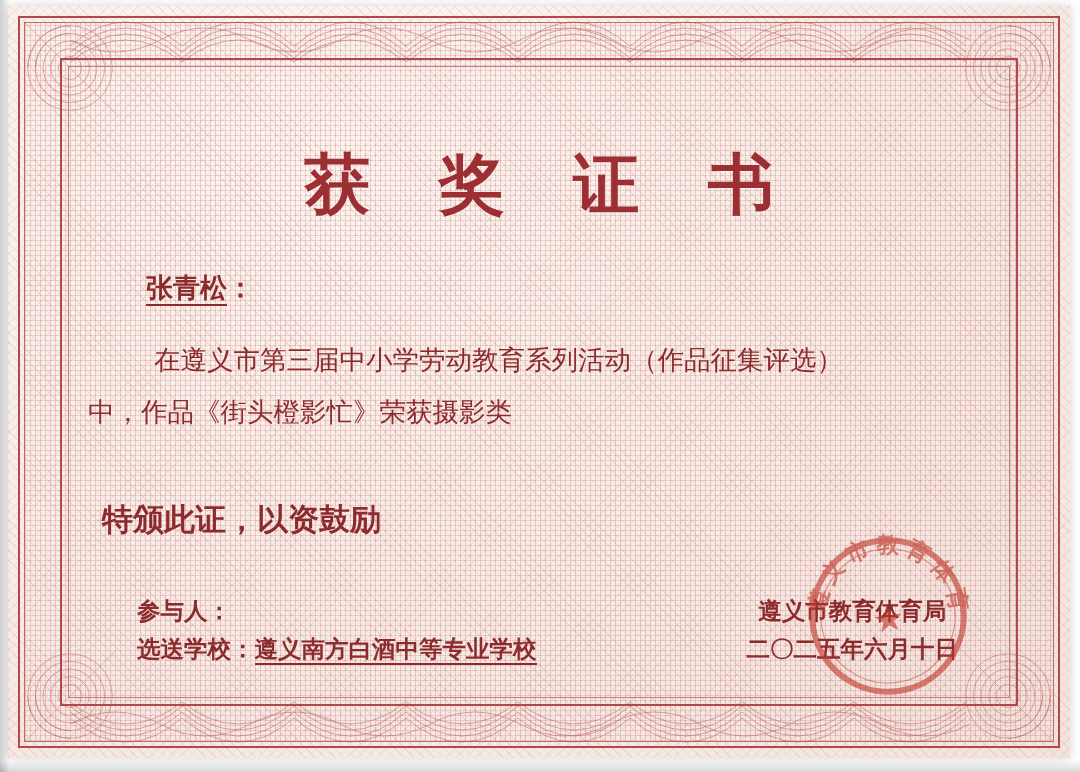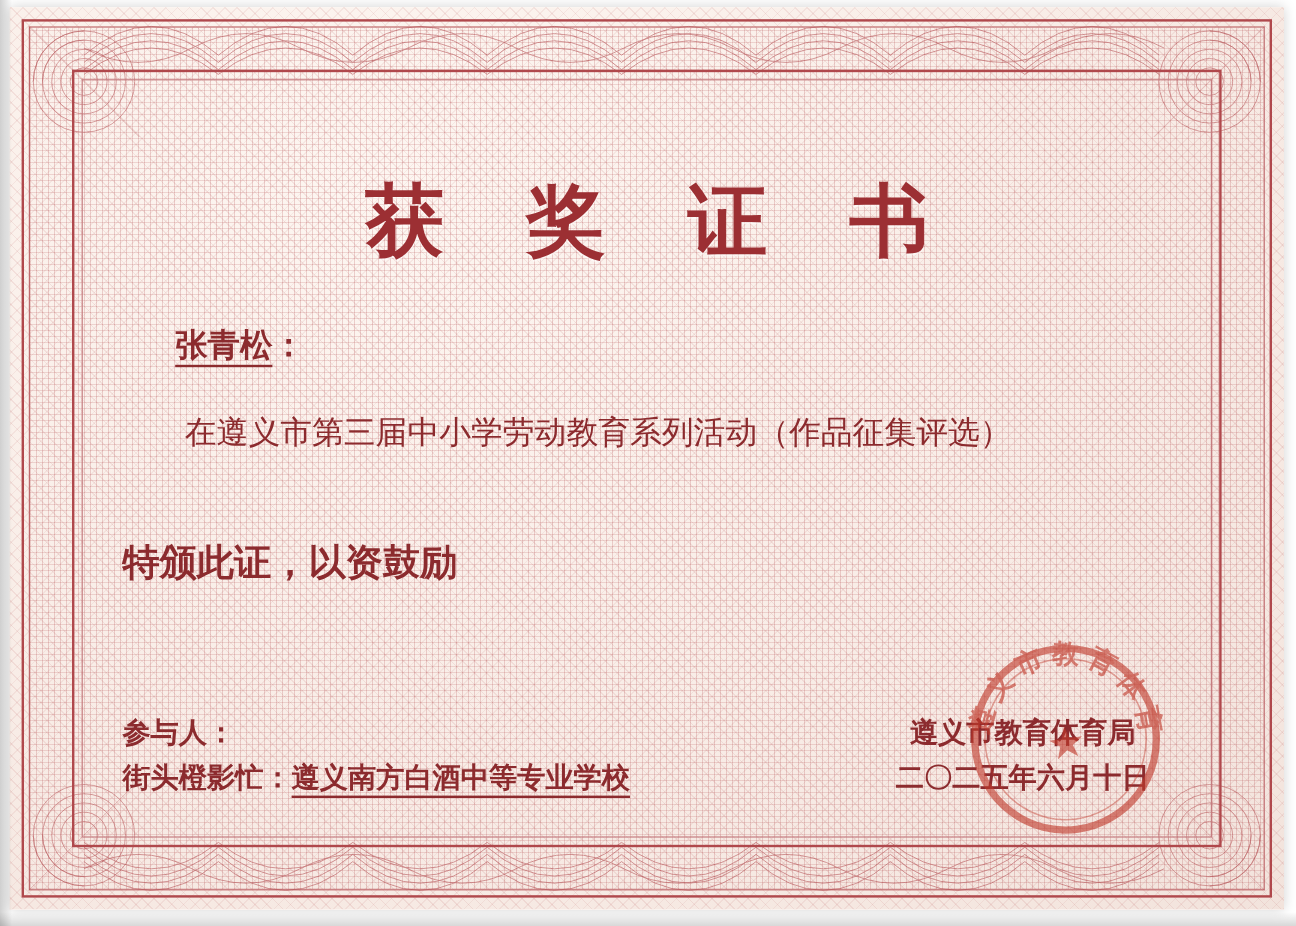--- a/index.html
+++ b/index.html
@@ -166,20 +166,21 @@
     bottom: 6px;
     display: flex;
     justify-content: space-between;
     align-items: flex-end;
   }
   .footer-left {
     font-size: 23.5px;
     line-height: 1.62;
     font-weight: 700;
     color: #8c2b2e;
+    padding-left: 35px;
   }
   .footer-left .school {
     border-bottom: 2px solid #8c2b2e;
     padding-bottom: 1px;
   }
   .footer-right {
     text-align: center;
     font-size: 23.5px;
     line-height: 1.62;
     font-weight: 700;
@@ -296,32 +297,33 @@
     <div class="content">
 
       <div class="cert-title">获 奖 证 书</div>
 
       <div class="recipient">
         <span class="name">张青松</span><span>：</span>
       </div>
 
       <div class="body-text">
         <div class="body-line-1">在遵义市第三届中小学劳动教育系列活动（作品征集评选）</div>
+        <div class="body-line-2">中，作品《街头橙影忙》荣获摄影类</div>
       </div>
 
 
       <div class="encourage">特颁此证，以资鼓励</div>
 
       <div class="footer">
         <div class="footer-left">
           <div>
             <span>参与人：</span><span></span>
           </div>
           <div>
-            <span>街头橙影忙：</span><span class="school">遵义南方白酒中等专业学校</span>
+            <span>选送学校：</span><span class="school">遵义南方白酒中等专业学校</span>
           </div>
         </div>
         <div class="footer-right">
           <div>遵义市教育体育局</div>
           <div>二〇二五年六月十日</div>
         </div>
       </div>
 
     </div>
 

